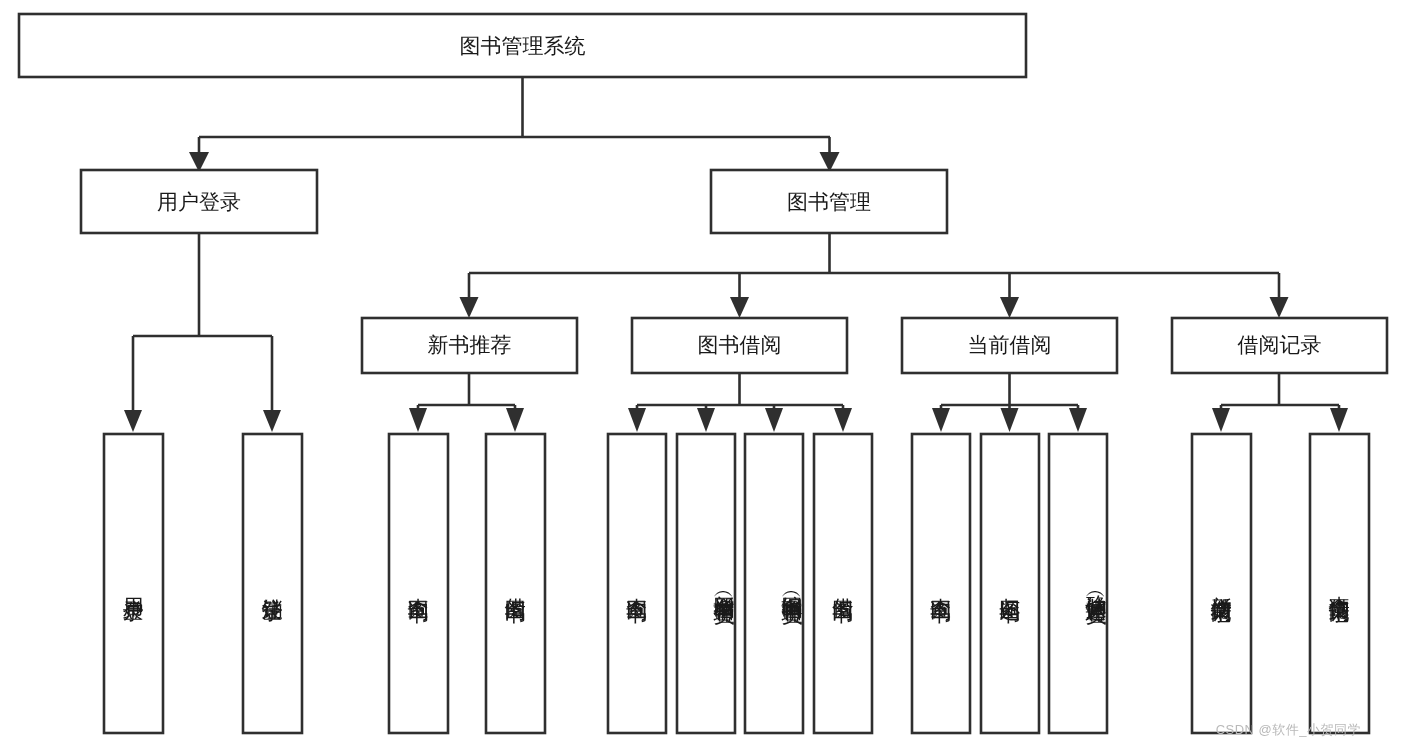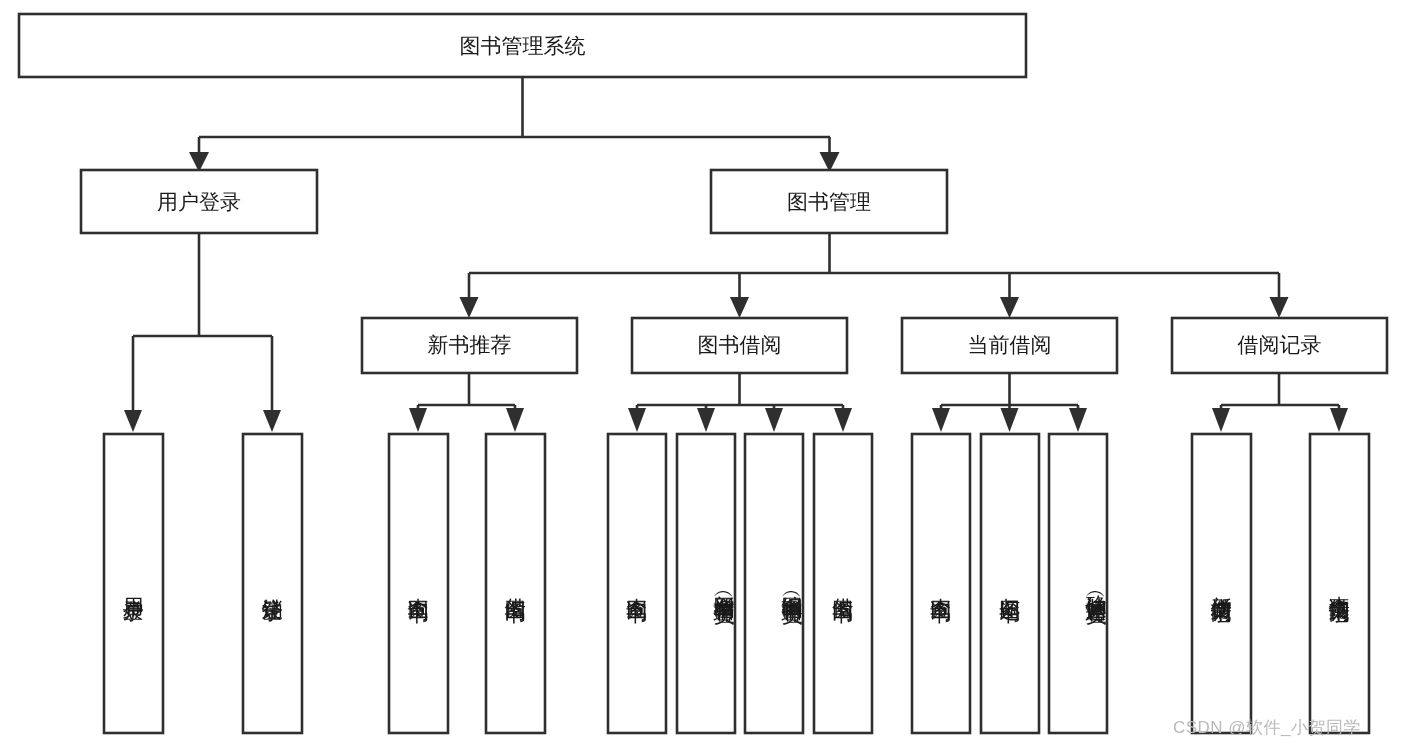--- a/index.html
+++ b/index.html
@@ -68,21 +68,21 @@
     justify-content: center;
     text-align: center;
     pointer-events: none;
     user-select: none;
   }
   .watermark {
     position: absolute;
     right: 14px;
     bottom: 8px;
     font-family: "Liberation Sans", "DejaVu Sans", sans-serif;
-    font-size: 17px;
+    font-size: 13px;
     color: #b9b9b9;
     letter-spacing: 0.5px;
     white-space: nowrap;
   }
 </style>
 </head>
 <body>
 
 <div id="diagram-root">
 

